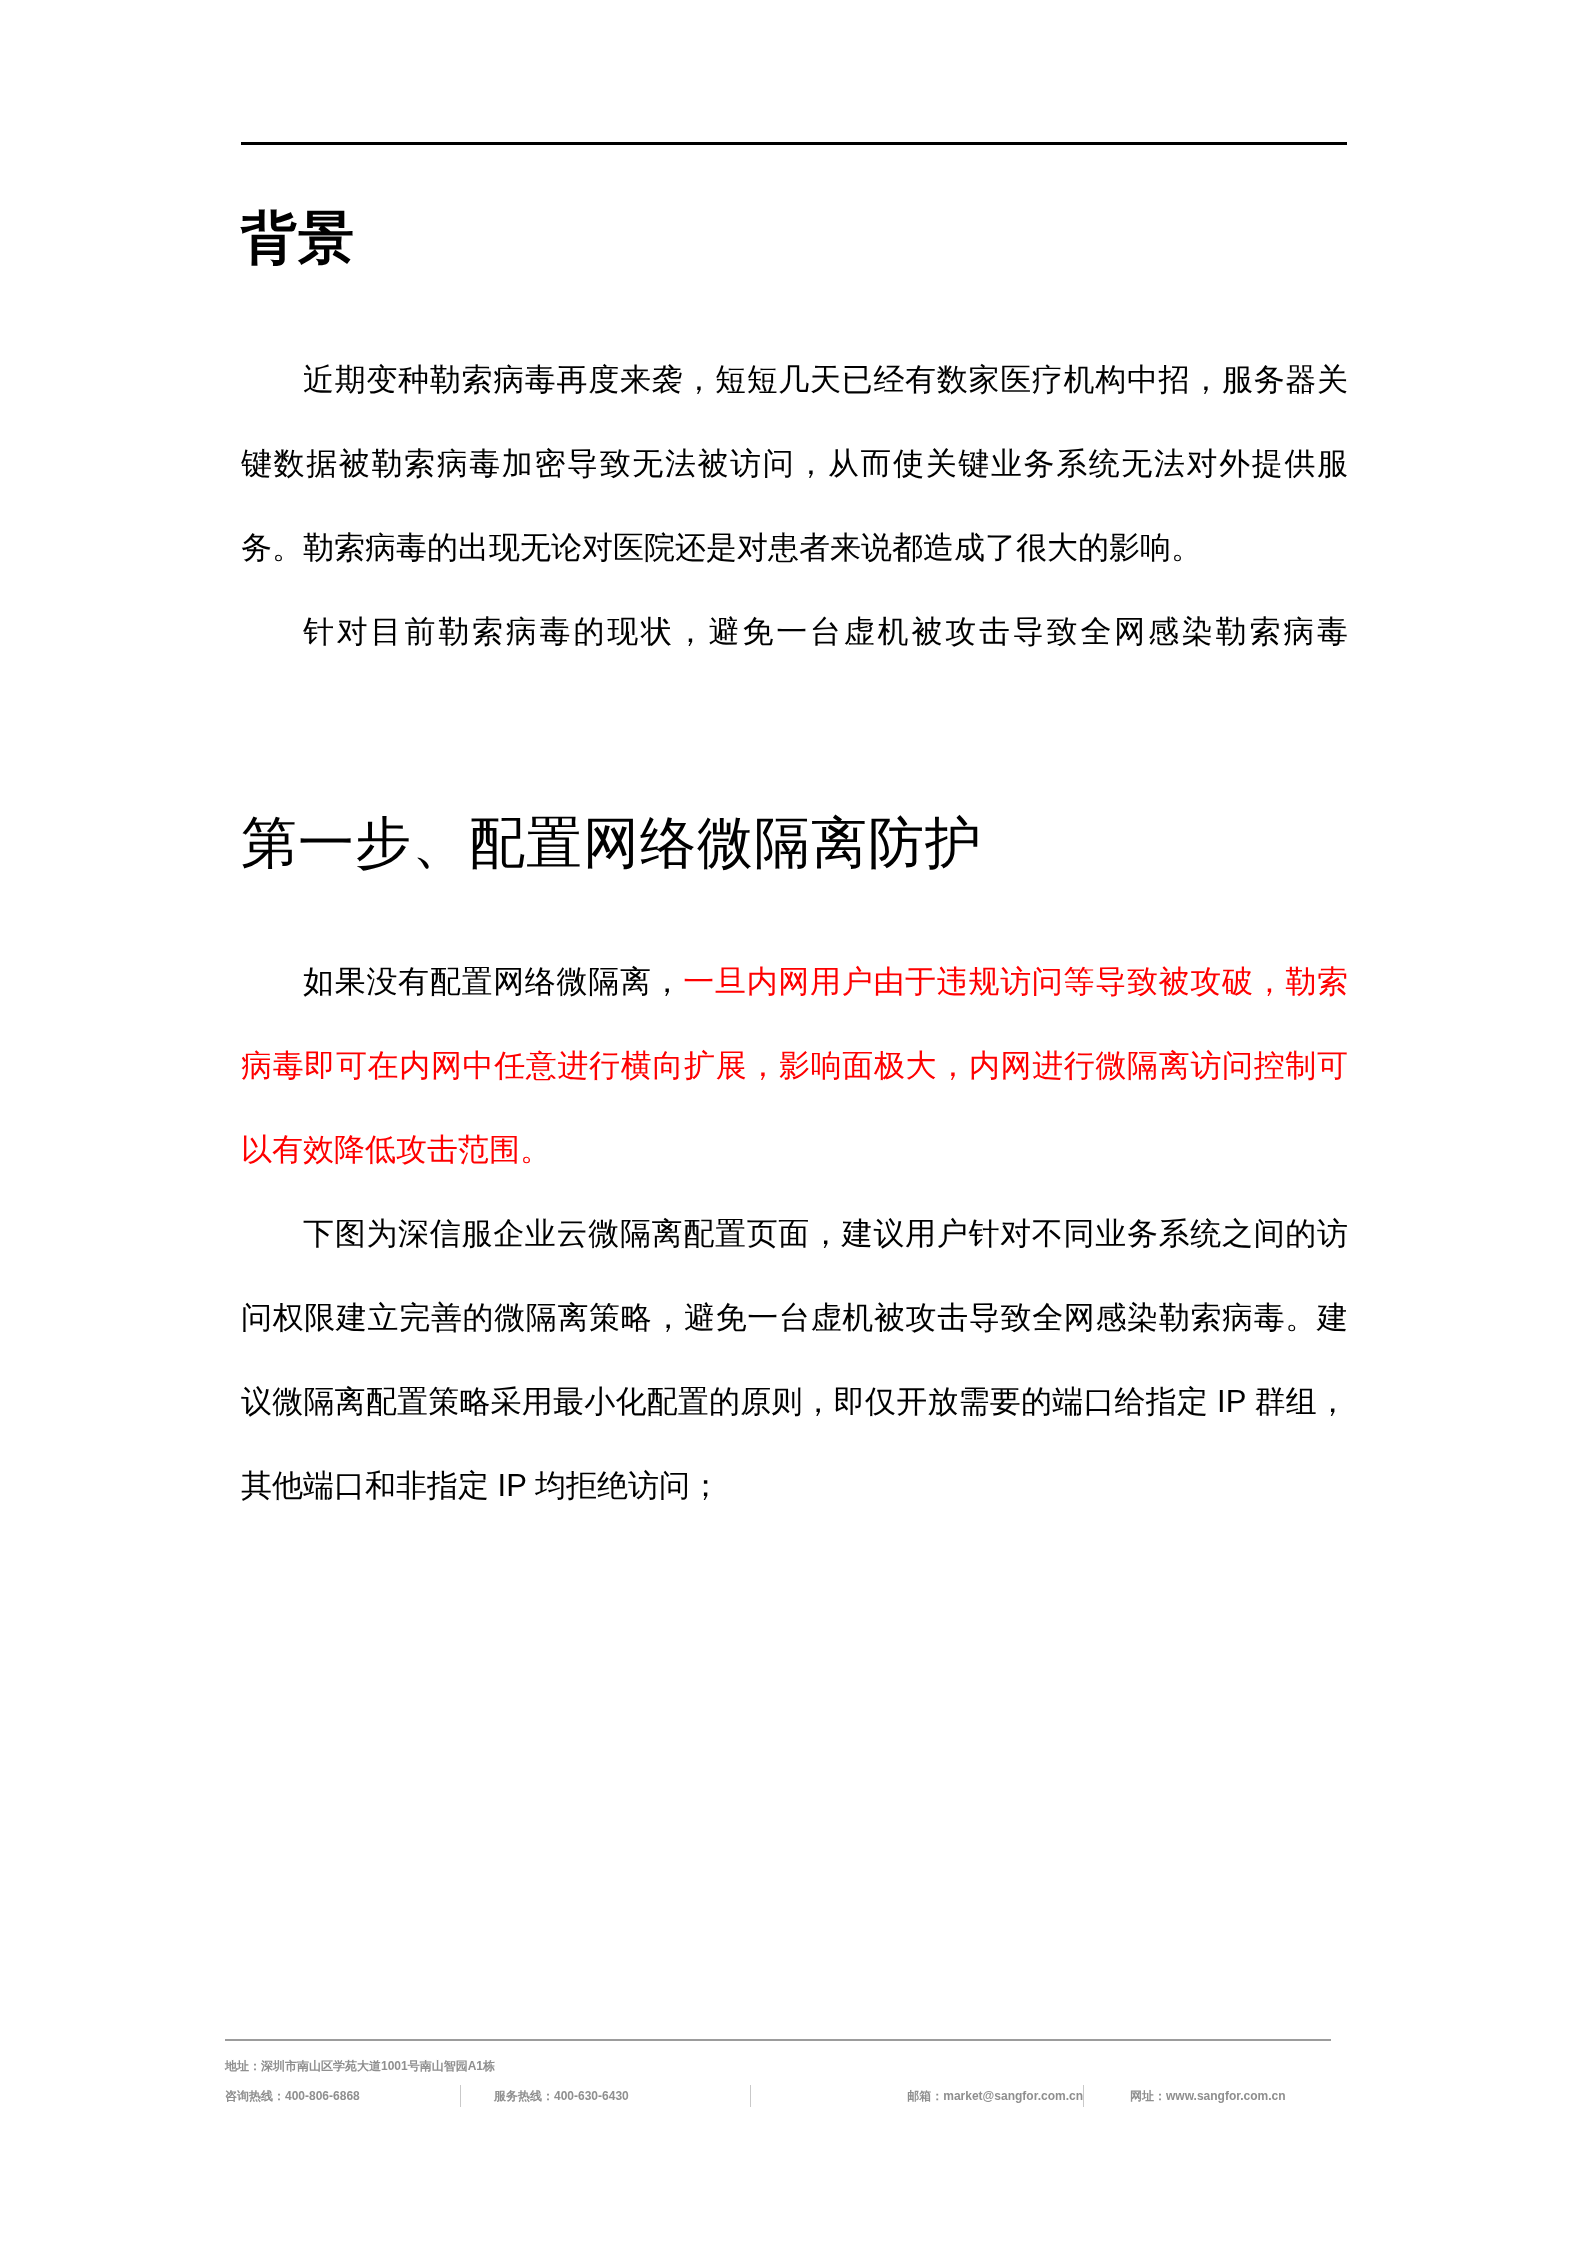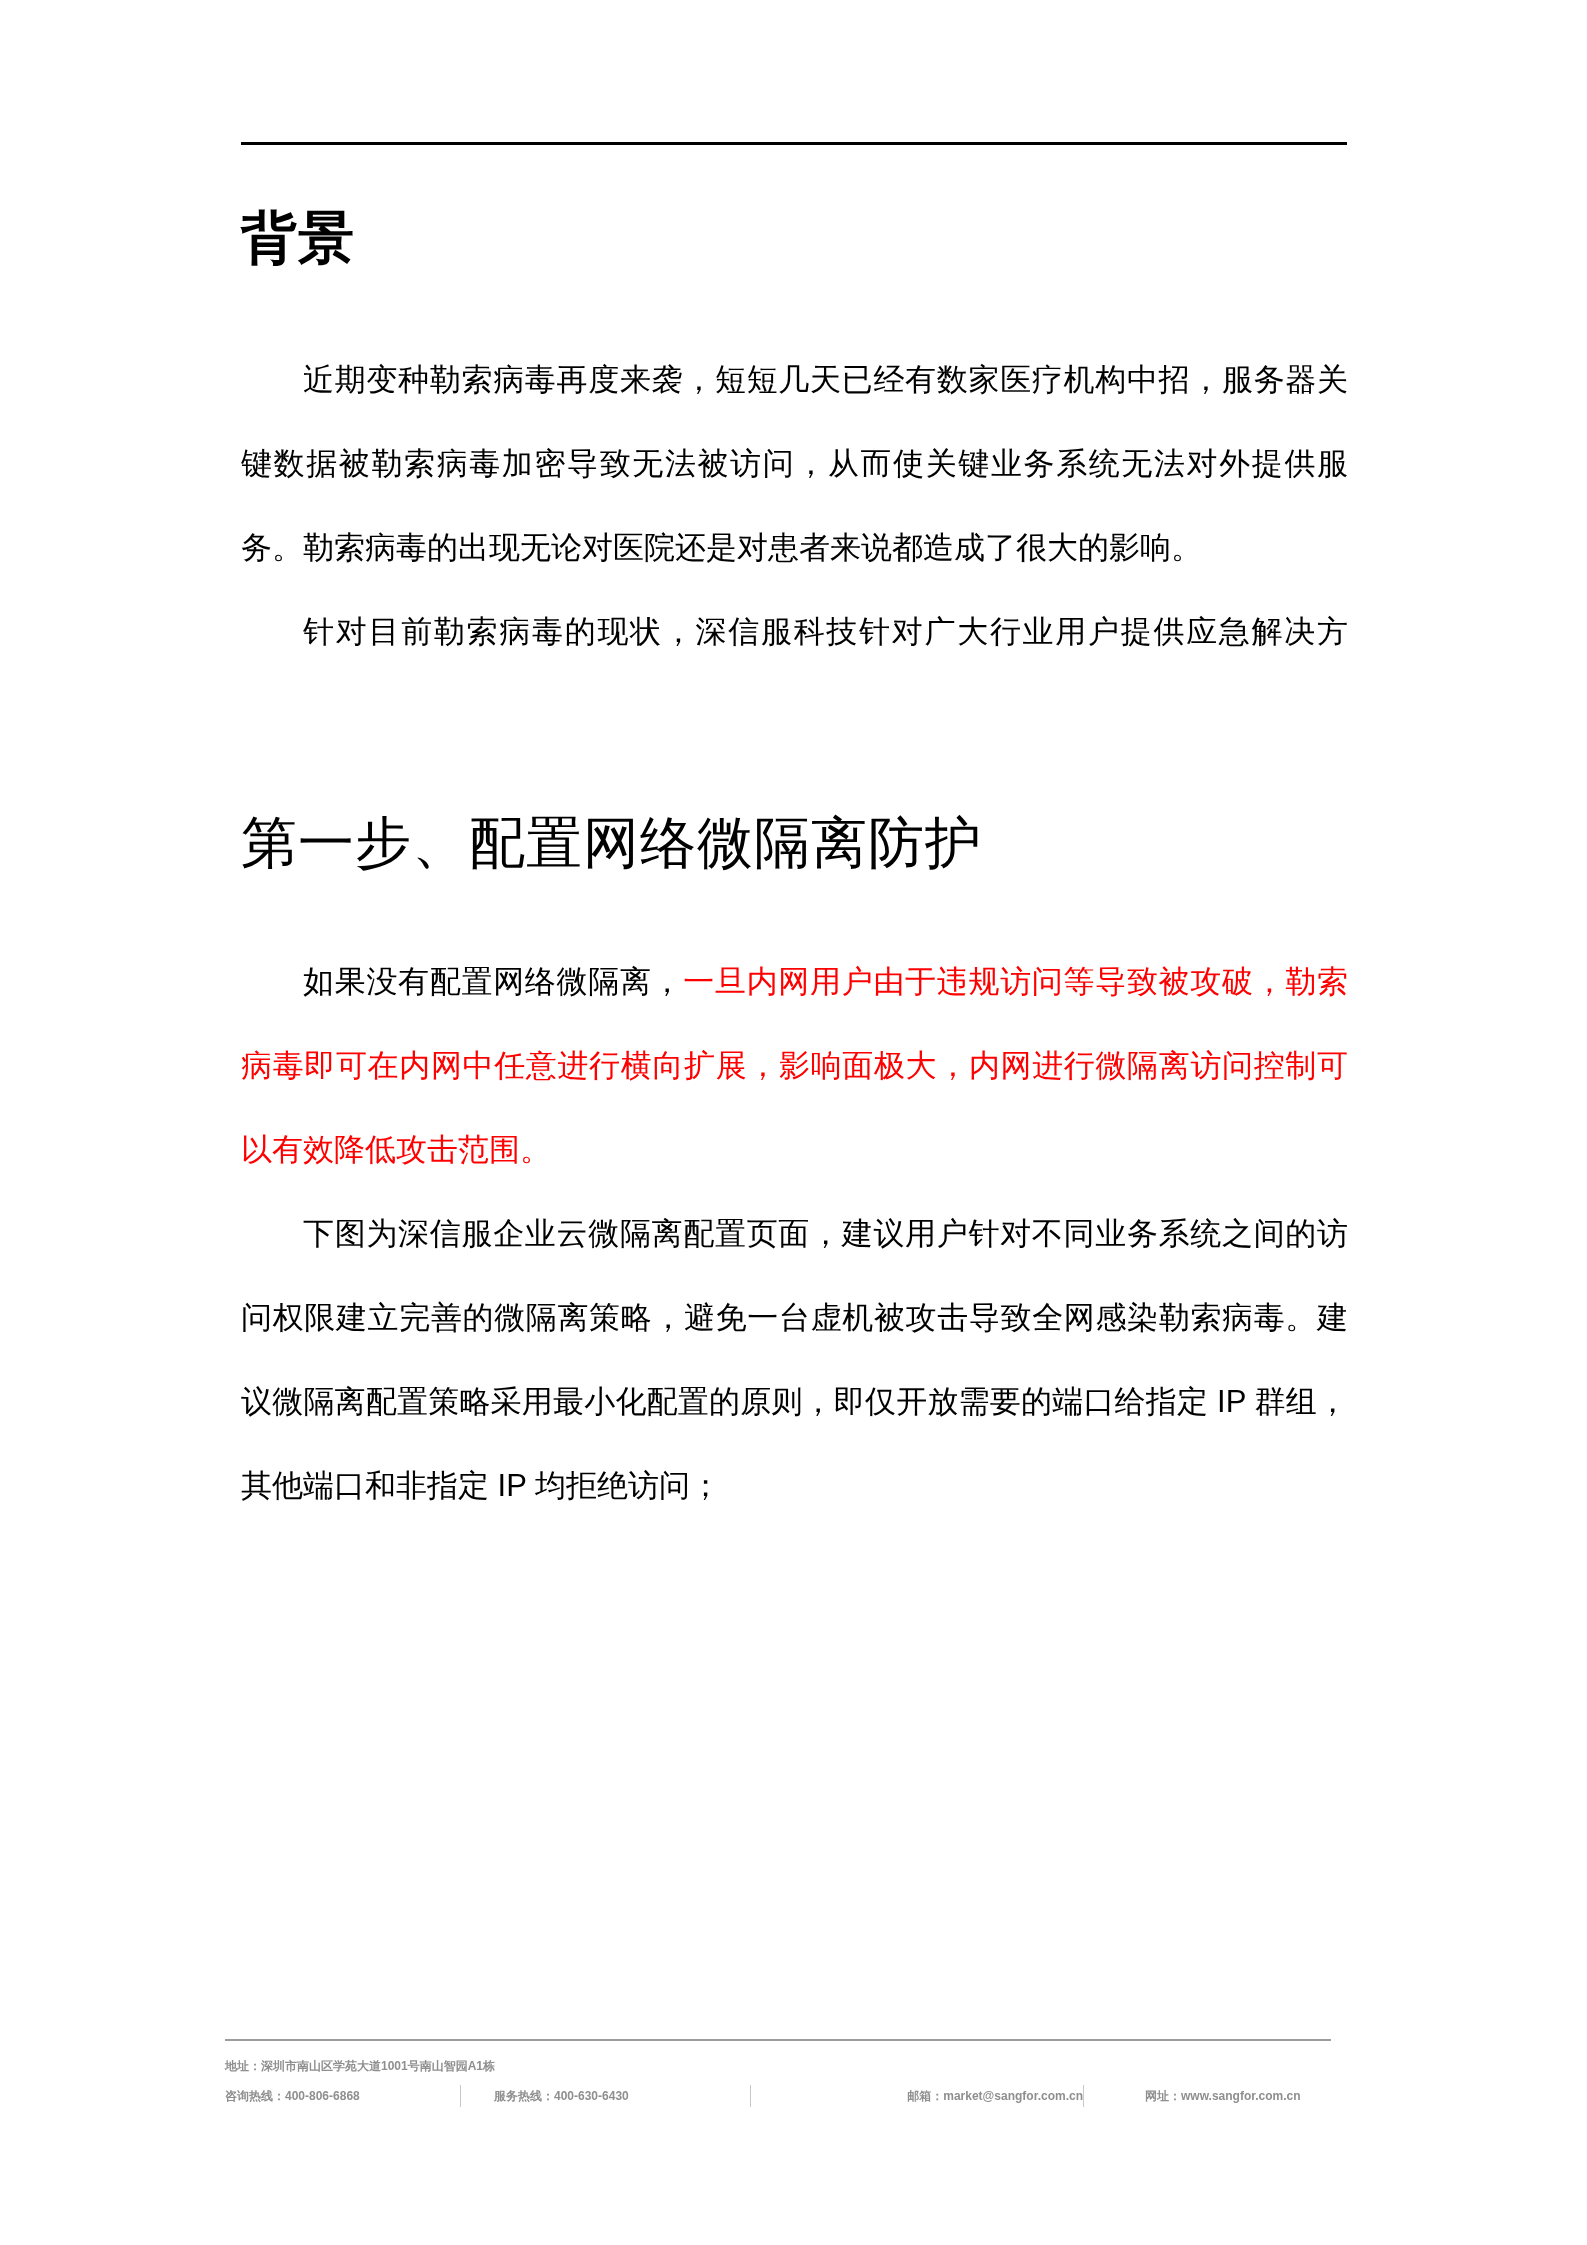--- a/index.html
+++ b/index.html
@@ -71,37 +71,37 @@
   }
   .footer-contacts {
     margin-top: 9px;
     display: flex;
     align-items: center;
   }
   .fcell { line-height: 22px; white-space: nowrap; }
   .fcell-1 { width: 235px; }
   .fcell-2 { width: 290px; padding-left: 33px; box-sizing: border-box; }
   .fcell-3 { width: 333px; padding-left: 50px; box-sizing: border-box; text-align: right; }
-  .fcell-4 { flex: 1; padding-left: 61px; box-sizing: border-box; }
+  .fcell-4 { flex: 1; padding-left: 46px; box-sizing: border-box; }
   .fdiv { border-left: 1px solid #c9c9c9; }
 </style>
 </head>
 <body>
 
 <div class="page">
 
   <div class="top-rule"></div>
 
   <div class="h1">背景</div>
 
   <div class="body-block block-a">
     <div class="bline first">近期变种勒索病毒再度来袭，短短几天已经有数家医疗机构中招，服务器关</div>
     <div class="bline">键数据被勒索病毒加密导致无法被访问，从而使关键业务系统无法对外提供服</div>
     <div class="bline last">务。勒索病毒的出现无论对医院还是对患者来说都造成了很大的影响。</div>
-    <div class="bline first">针对目前勒索病毒的现状，深信服科技针对广大行业用户提供应急解决方</div>
+    <div class="bline first">针对目前勒索病毒的现状，避免一台虚机被攻击导致全网感染勒索病毒</div>
   </div>
 
   <div class="h2">第一步、配置网络微隔离防护</div>
 
   <div class="body-block block-b">
     <div class="bline first"><span>如果没有配置网络微隔离，</span><span class="red">一旦内网用户由于违规访问等导致被攻破，勒索</span></div>
     <div class="bline red">病毒即可在内网中任意进行横向扩展，影响面极大，内网进行微隔离访问控制可</div>
     <div class="bline last red">以有效降低攻击范围。</div>
     <div class="bline first">下图为深信服企业云微隔离配置页面，建议用户针对不同业务系统之间的访</div>
     <div class="bline">问权限建立完善的微隔离策略，避免一台虚机被攻击导致全网感染勒索病毒。建</div>

